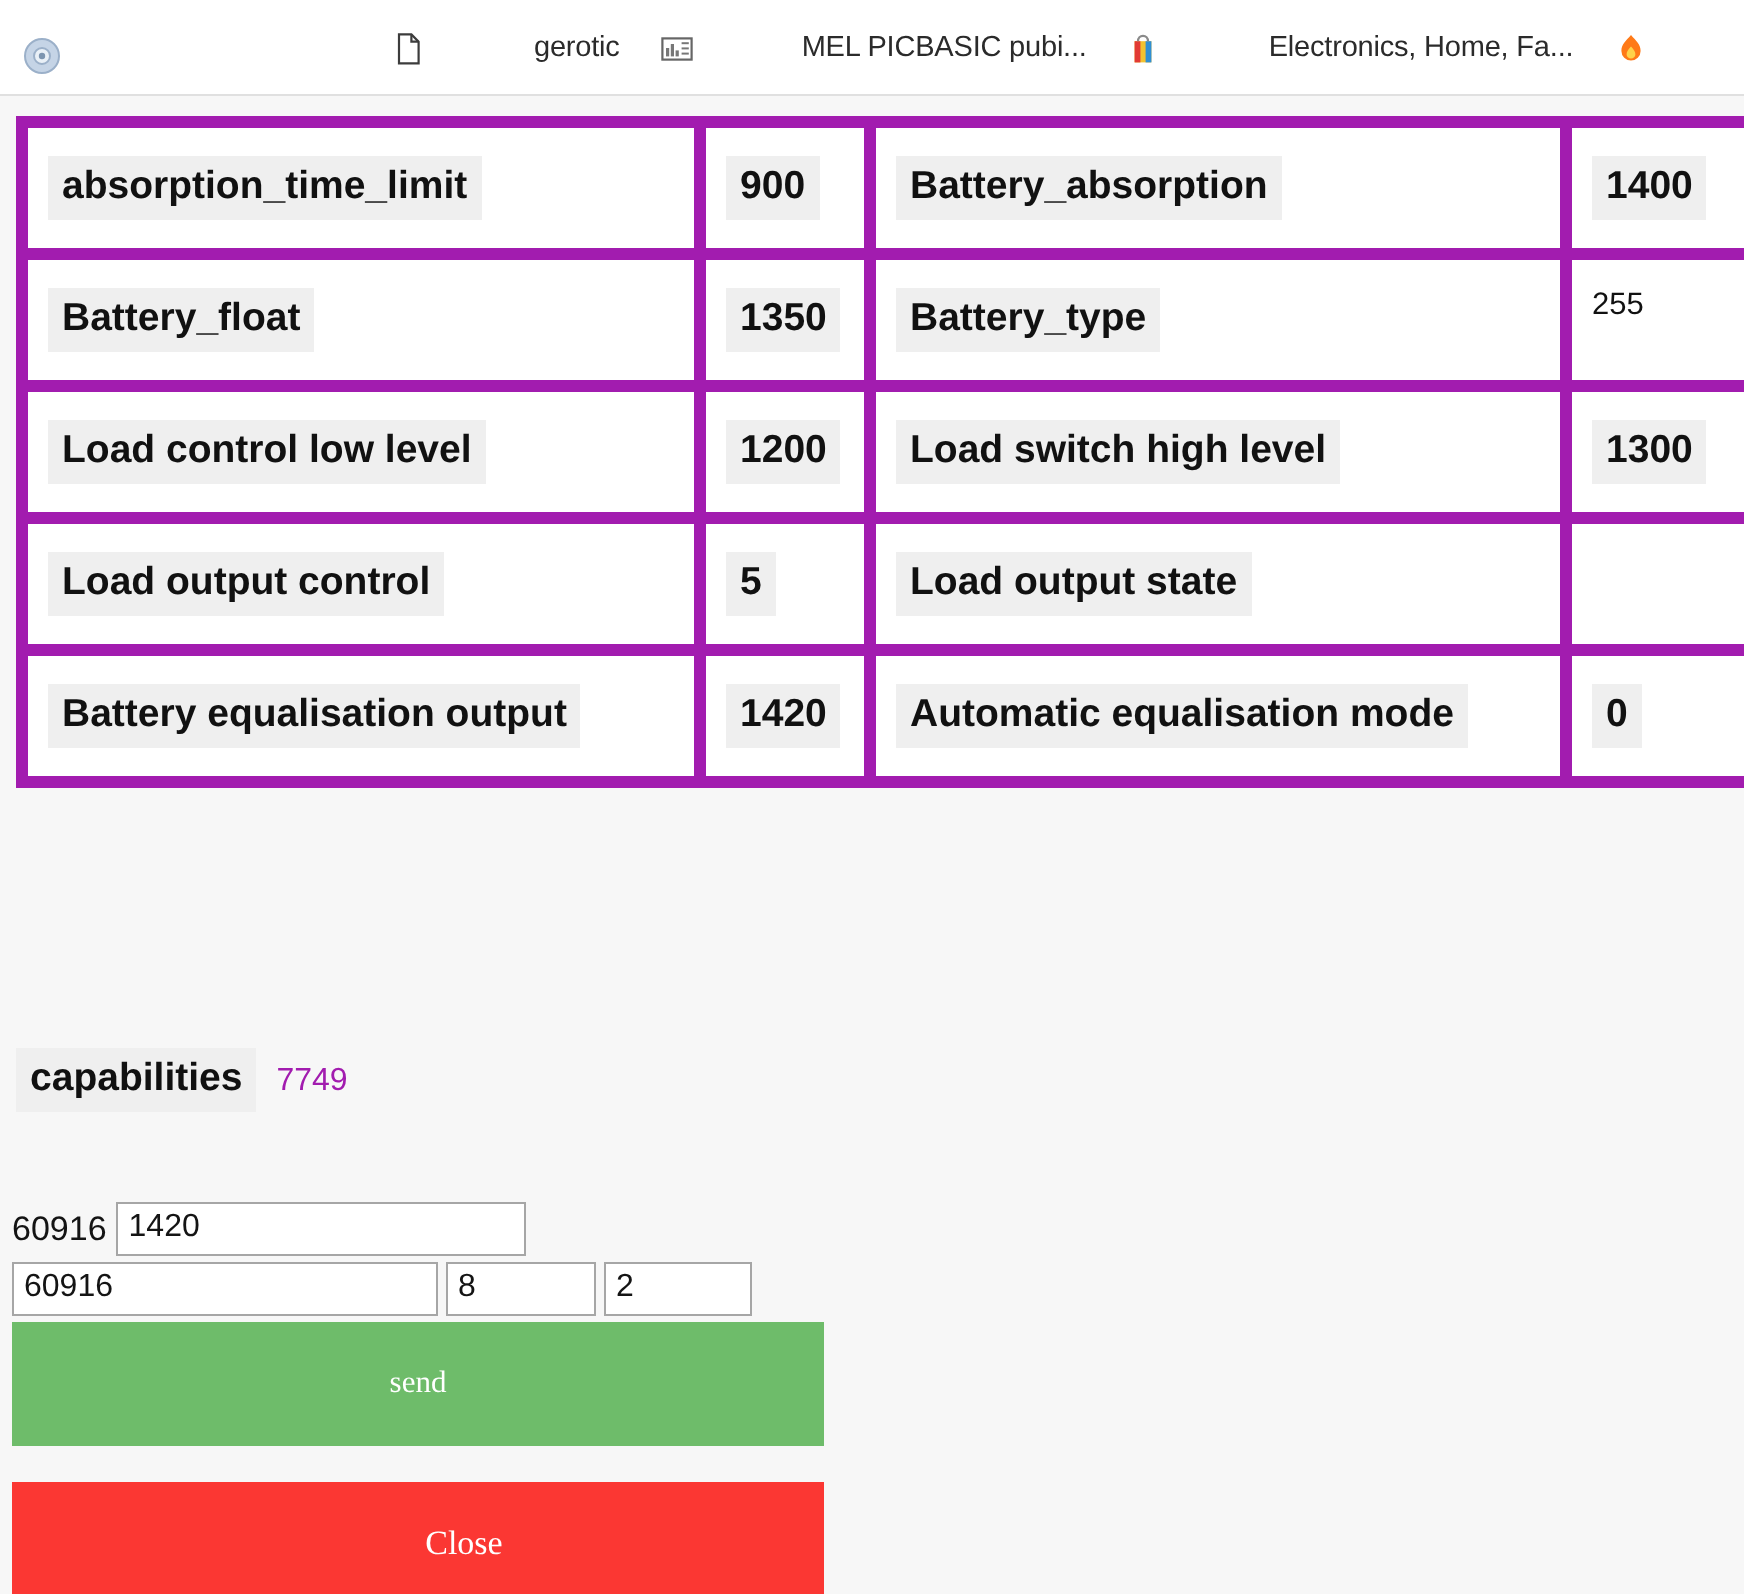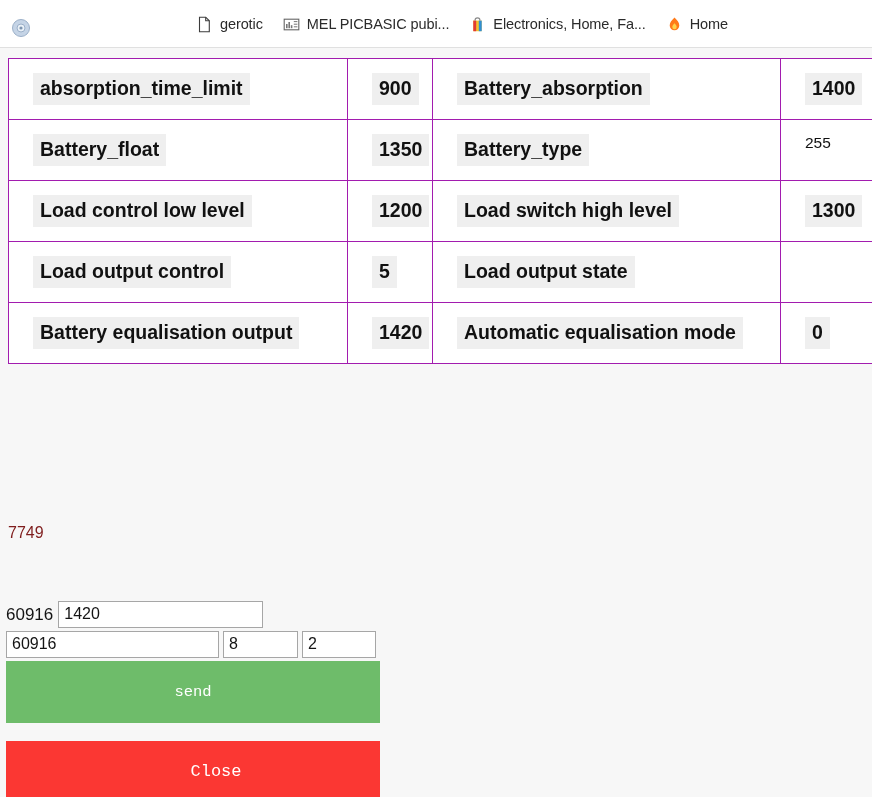--- a/index.html
+++ b/index.html
@@ -45,20 +45,21 @@
     gap: 7px;
     padding: 4px 10px;
     border-radius: 4px;
     cursor: pointer;
   }
   .bookmark .bm-label {
     font-size: 14.5px;
     color: #2b2b2b;
     font-family: "Liberation Sans", sans-serif;
     letter-spacing: -0.1px;
+    margin-left: 47px;
   }
   .bm-icon {
     width: 17px;
     height: 17px;
     flex: 0 0 17px;
     display: block;
   }
 
   
   .page {
@@ -75,23 +76,23 @@
   .param-table {
     position: absolute;
     left: 8px;
     top: 10px;
     width: 1040px;
     border-collapse: collapse;
     background: #ffffff;
     table-layout: fixed;
   }
   .param-table td {
-    border: 1px solid #a21caf;
-    background: #ffffff;
-    padding: 14px 8px 14px 24px;
+    border: 6px solid #a21caf;
+    background: #ffffff;
+    padding: 14px 8px 14px 10px;
     vertical-align: top;
     height: 56px;
     box-sizing: border-box;
   }
   .col-name1 { width: 339px; }
   .col-val1  { width: 85px; }
   .col-name2 { width: 348px; }
   .col-val4  { width: 268px; }
 
   .tag {
@@ -120,21 +121,21 @@
   .cap-row {
     position: absolute;
     left: 8px;
     top: 476px;
     display: flex;
     align-items: baseline;
     gap: 10px;
   }
   .cap-value {
     font-size: 16px;
-    color: #7f1d1d;
+    color: #a21caf;
     font-family: "Liberation Sans", sans-serif;
     text-align: right;
   }
 
   
   .form-area {
     position: absolute;
     left: 6px;
     top: 552px;
     width: 380px;
@@ -171,24 +172,24 @@
     gap: 4px;
     height: 28px;
     margin-top: 2px;
   }
   .in-addr   { width: 213px; }
   .in-count  { width: 75px; }
   .in-type   { width: 74px; }
 
   .btn {
     display: block;
-    width: 374px;
+    width: 406px;
     border: none;
     cursor: pointer;
-    font-family: Liberation Mono, monospace;
+    font-family: Liberation Serif, serif;
     color: #ffffff;
     text-align: center;
     padding: 0;
   }
   .btn-send {
     background: #6ebc6a;
     height: 62px;
     line-height: 62px;
     font-size: 15.5px;
     margin-top: 3px;
@@ -343,20 +344,21 @@
           <span class="tag">Automatic equalisation mode</span>
         </td>
         <td class="col-val4">
           <span class="tag">0</span>
         </td>
       </tr>
     </tbody>
   </table>
 
   <div class="cap-row">
+    <span class="tag">capabilities</span>
     <span class="cap-value">7749</span>
   </div>
 
   <div class="form-area">
 
     <div class="form-row-1">
       <span class="static-num">60916</span>
       <input class="txt in-value" type="text" value="1420" style="">
     </div>
 

